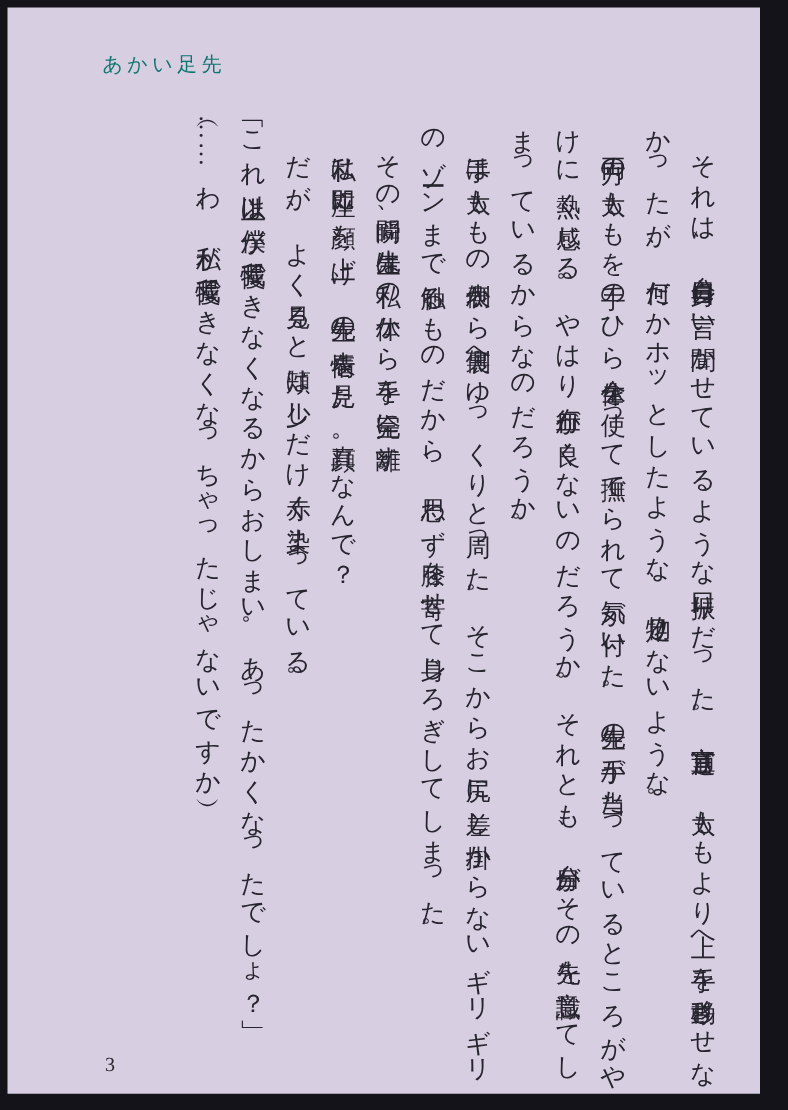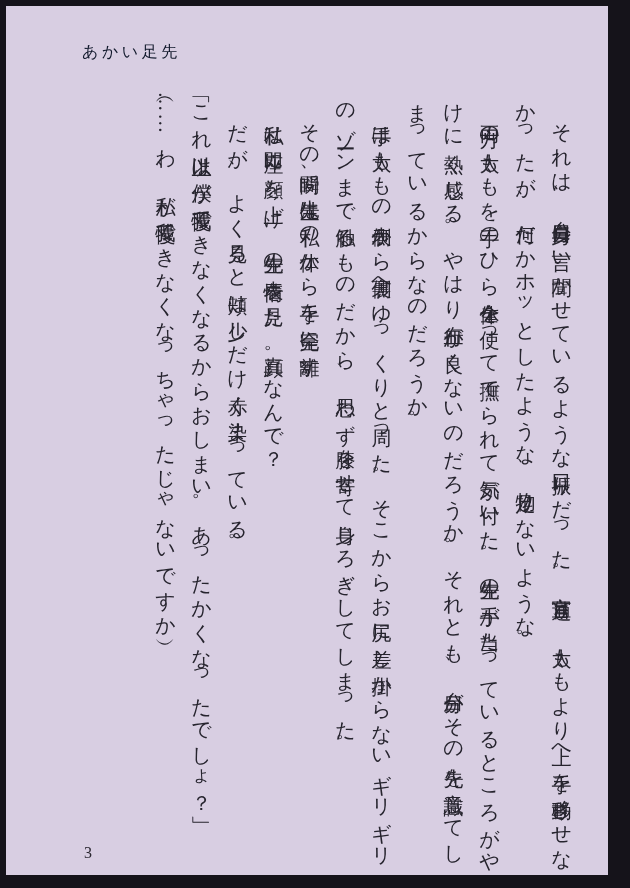--- a/index.html
+++ b/index.html
@@ -24,21 +24,21 @@
     right: 22px;
     bottom: 13px;
     background: #d8cee2;
   }
   .header-title {
     position: absolute;
     left: 76px;
     top: 36px;
     font-size: 16px;
     letter-spacing: 0.22em;
-    color: #0f172a;
+    color: #0f766e;
     white-space: nowrap;
   }
   .vtext {
     position: absolute;
     top: 84px;
     right: 28px;
     height: 782px;
     writing-mode: vertical-rl;
     text-orientation: mixed;
     font-size: 20px;

